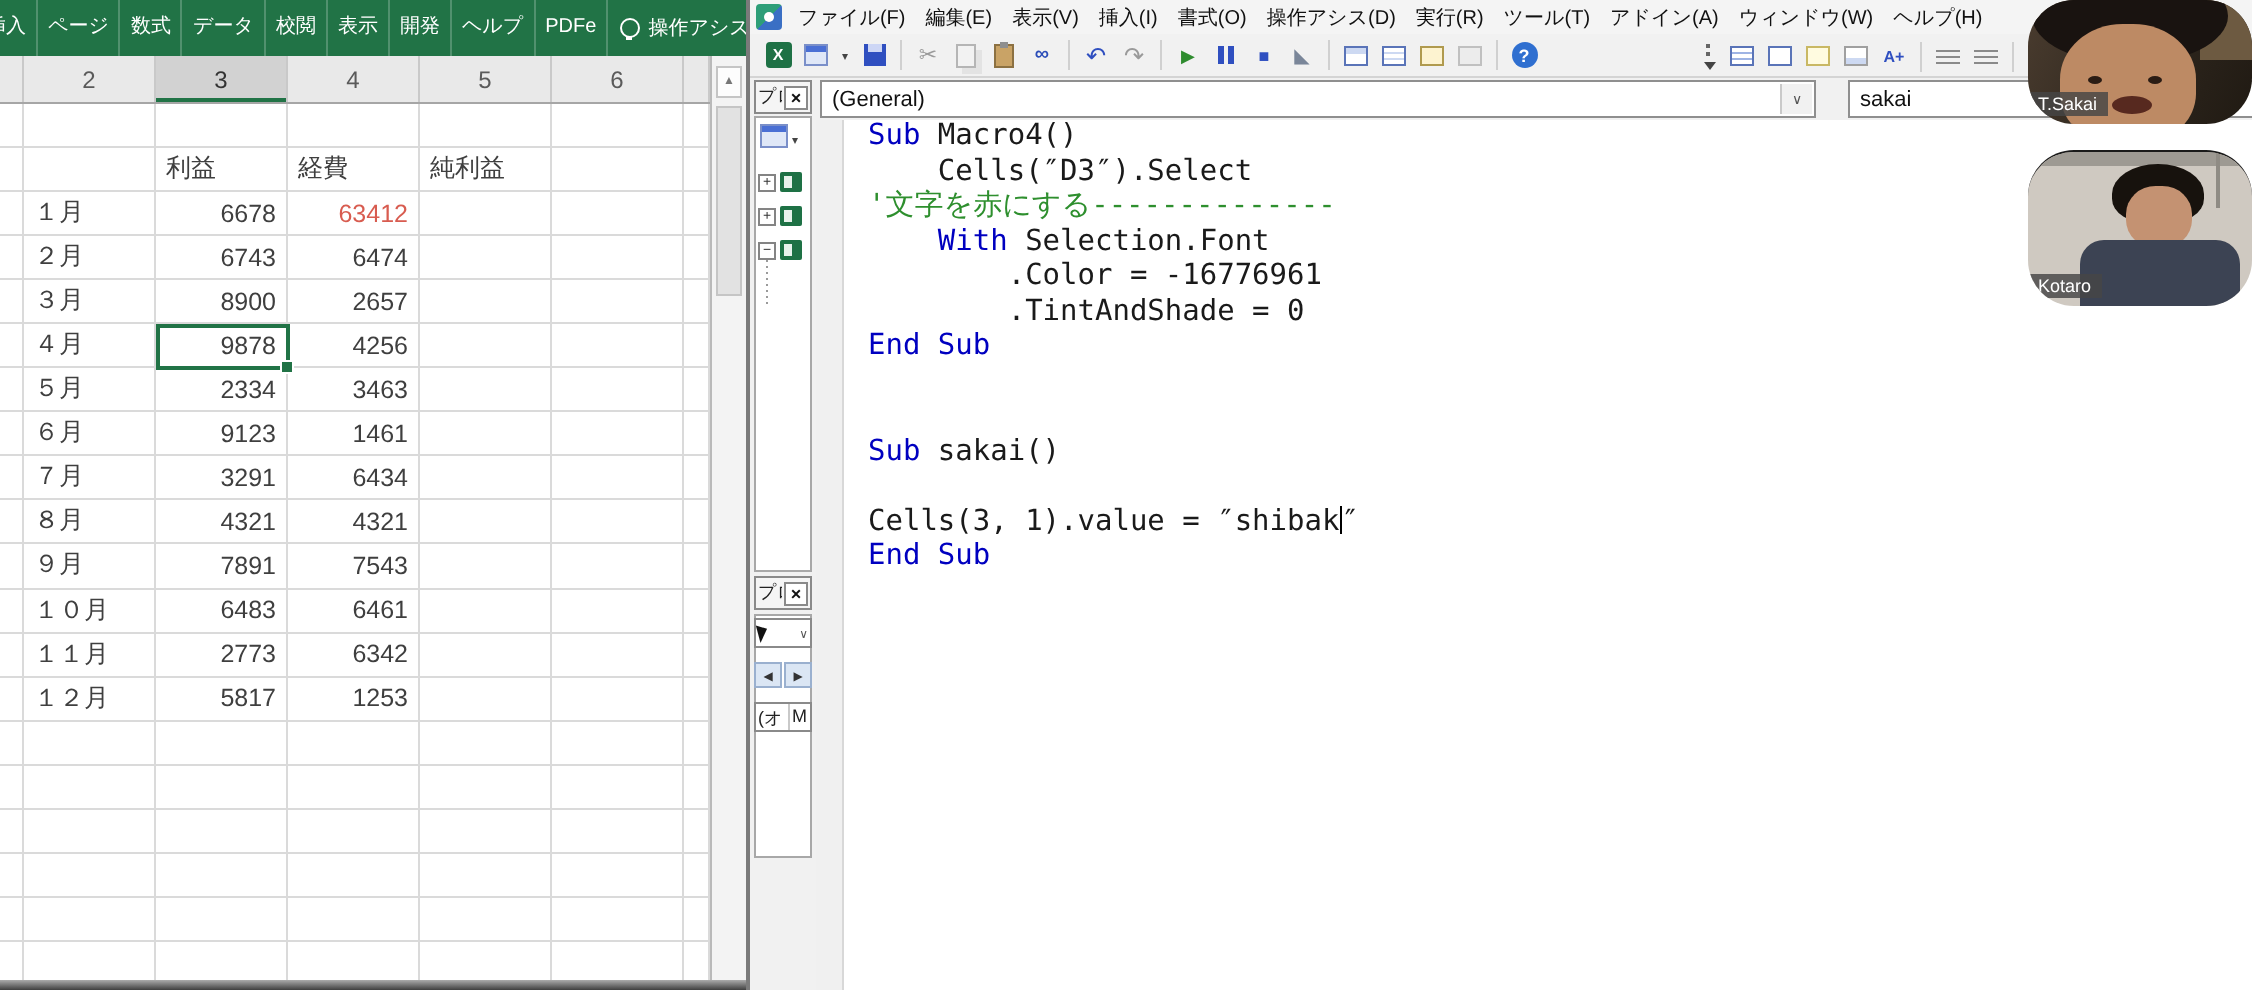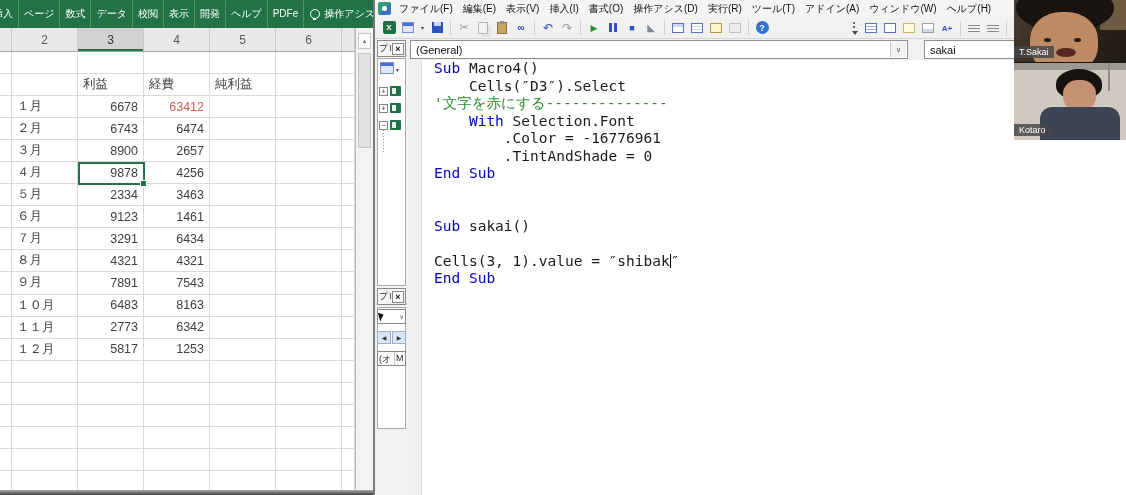--- a/index.html
+++ b/index.html
@@ -108,28 +108,28 @@
   .combo .dd{position:absolute;right:1px;top:1px;bottom:1px;width:15px;background:#F1F1F1;border-left:1px solid #C9C9C9;display:flex;align-items:center;justify-content:center;font-size:7px;color:#555;}
   #combo-general{left:2px;width:498px;}
   #combo-proc{left:516px;width:236px;}
   .cmargin{position:absolute;left:33px;top:60px;width:14px;bottom:0;background:#F0F0F0;border-right:1px solid #D8D8D8;box-sizing:border-box;}
   .ccode{position:absolute;left:47px;top:60px;right:0;bottom:0;background:#fff;overflow:hidden;}
   .cl{white-space:pre;font-family:"DejaVu Sans Mono",monospace;font-size:14.5px;line-height:17.5px;height:17.5px;padding-left:12px;color:#1a1a1a;}
   .kw{color:#0000C0;} .cm{color:#2E8F2E;} .pl{color:#1a1a1a;}
   .caret{display:inline-block;width:1px;height:14px;background:#000;vertical-align:-2px;}
 
   
-  .video{position:absolute;left:1014px;width:112px;overflow:hidden;z-index:30;}
+  .video{position:absolute;left:1014px;width:112px;overflow:hidden;z-index:30;border-radius:23px;}
   #v1{top:0;height:62px;background:linear-gradient(115deg,#4a3c2f 0%,#2e261d 55%,#201a13 100%);}
   .v1-light{position:absolute;right:0;top:0;width:26px;height:30px;background:#6d5a41;}
   .v1-hair{position:absolute;left:2px;top:-16px;width:98px;height:48px;background:#191310;border-radius:50%;}
   .v1-face{position:absolute;left:16px;top:12px;width:68px;height:60px;background:#BD8A64;border-radius:46% 46% 42% 42%;}
   .v1-eye{position:absolute;top:26px;width:7px;height:4px;background:#2a1c14;border-radius:50%;}
   .v1-mouth{position:absolute;left:42px;top:48px;width:20px;height:9px;background:#57291f;border-radius:50%;}
-  #v2{top:62px;height:78px;background:#CFC9C1;border-top:1px solid #1a1a1a;box-sizing:border-box;}
+  #v2{top:75px;height:78px;background:#CFC9C1;border-top:1px solid #1a1a1a;box-sizing:border-box;}
   .v2-top{position:absolute;left:0;top:0;width:112px;height:7px;background:#9e9a93;}
   .v2-corner{position:absolute;right:16px;top:0;width:2px;height:28px;background:#8f8b84;}
   .v2-hair{position:absolute;left:42px;top:6px;width:46px;height:30px;background:#17120d;border-radius:50% 50% 42% 42%;}
   .v2-face{position:absolute;left:49px;top:17px;width:33px;height:31px;background:#C49272;border-radius:45%;}
   .v2-body{position:absolute;left:26px;top:44px;width:80px;height:36px;background:#3C4353;border-radius:12px 12px 0 0;}
   .vlabel{position:absolute;left:0;bottom:4px;background:rgba(70,70,70,.82);color:#fff;font-size:9px;padding:1px 5px;z-index:2;}
 </style>
 </head>
 <body>
 
@@ -261,21 +261,21 @@
           <div class="xc num" style="width: 66px;">7891</div>
           <div class="xc num" style="width: 66px; text-align: center;">7543</div>
           <div class="xc" style="width: 66px;"></div>
           <div class="xc" style="width: 66px;"></div>
           <div class="xc" style="width: 13px;"></div>
         </div>
         <div class="xrow">
           <div class="xc" style="width: 12px;"></div>
           <div class="xc" style="width: 66px;">１０月</div>
           <div class="xc num" style="width: 66px;">6483</div>
-          <div class="xc num" style="width: 66px;">8163</div>
+          <div class="xc num" style="width: 66px;">6461</div>
           <div class="xc" style="width: 66px;"></div>
           <div class="xc" style="width: 66px;"></div>
           <div class="xc" style="width: 13px;"></div>
         </div>
         <div class="xrow">
           <div class="xc" style="width: 12px;"></div>
           <div class="xc" style="width: 66px;">１１月</div>
           <div class="xc num" style="width: 66px;">2773</div>
           <div class="xc num" style="width: 66px;">6342</div>
           <div class="xc" style="width: 66px;"></div>

